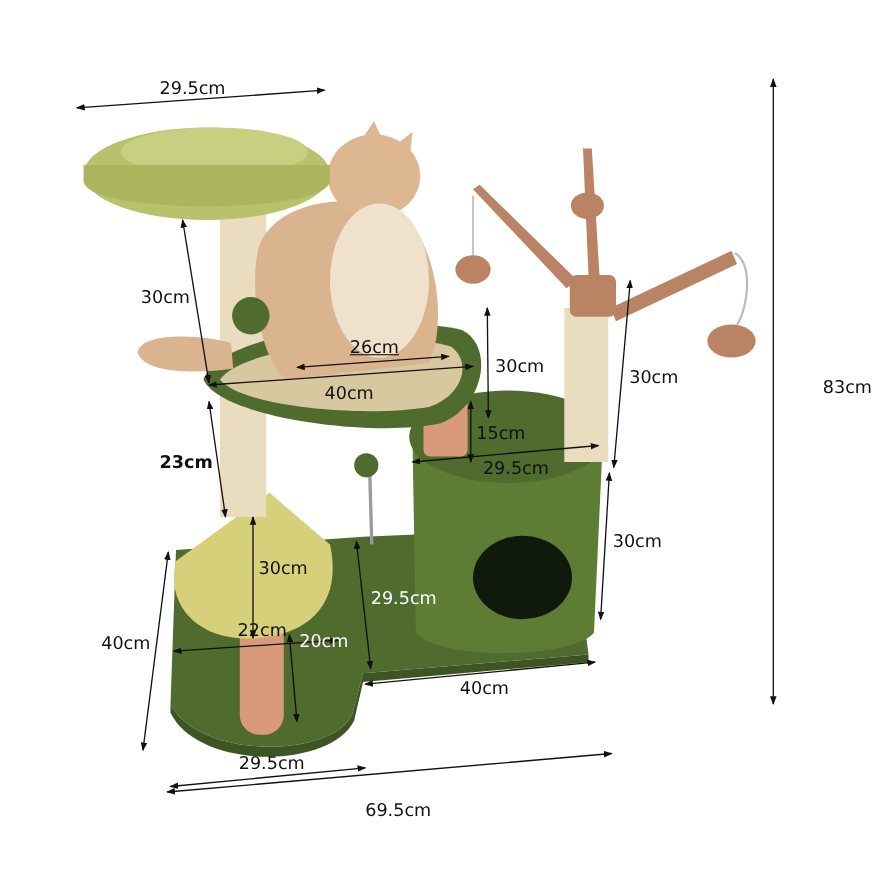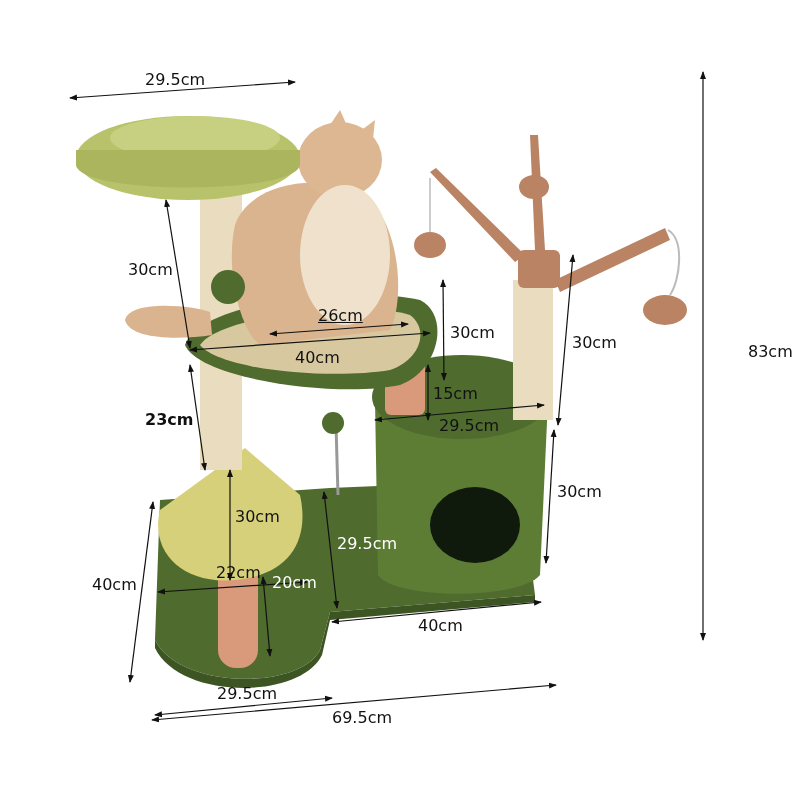--- a/index.html
+++ b/index.html
@@ -109,14 +109,14 @@
 <div class="lbl" style="left:572px;top:335px;">30cm</div>
 <div class="lbl" style="left:557px;top:484px;">30cm</div>
 <div class="lbl" style="left:748px;top:344px;">83cm</div>
 <div class="lbl" style="left:235px;top:509px;">30cm</div>
 <div class="lbl white" style="left:337px;top:536px;">29.5cm</div>
 <div class="lbl" style="left:216px;top:565px;">22cm</div>
 <div class="lbl white" style="left:272px;top:575px;">20cm</div>
 <div class="lbl" style="left:92px;top:577px;">40cm</div>
 <div class="lbl" style="left:418px;top:618px;">40cm</div>
 <div class="lbl" style="left:217px;top:686px;">29.5cm</div>
-<div class="lbl" style="left:332px;top:710px;">69.5cm</div>
+<div class="lbl" style="left:332px;top:729px;">69.5cm</div>
 </div>
 
 </body></html>

